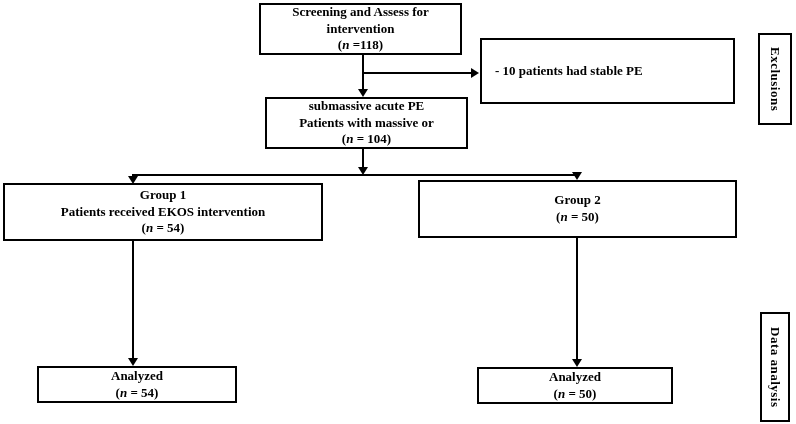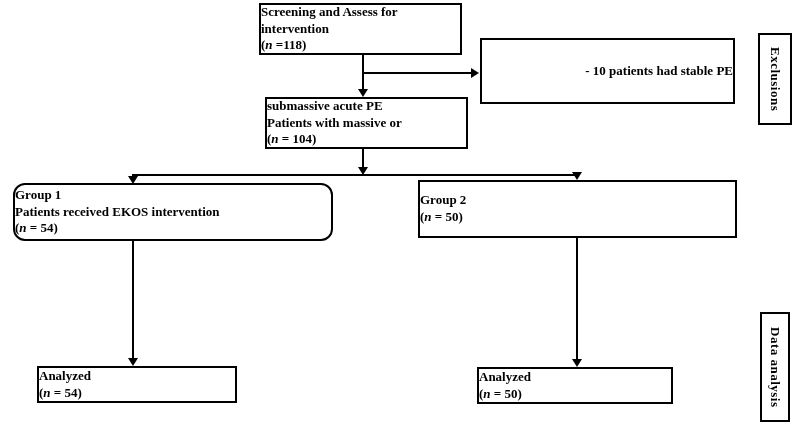--- a/index.html
+++ b/index.html
@@ -14,29 +14,29 @@
     overflow: hidden;
   }
   .box {
     position: absolute;
     box-sizing: border-box;
     border: 2px solid #000000;
     background: #ffffff;
     display: flex;
     flex-direction: column;
     justify-content: center;
-    align-items: flex-start;
+    align-items: center;
     text-align: center;
     font-size: 13px;
     line-height: 1.3;
   }
   .box.left-align {
-    align-items: flex-end;
+    align-items: flex-start;
     text-align: left;
-    padding: 2px 0;
+    padding: 2px 13px;
     line-height: 1.28;
   }
   .bl { white-space: pre-wrap; }
   .it { font-style: italic; }
   .vbox {
     position: absolute;
     box-sizing: border-box;
     border: 2px solid #000000;
     background: #ffffff;
     display: flex;
@@ -75,21 +75,21 @@
   <div class="box left-align" style="left:480px; top:38px; width:255px; height:66px;">
     <div class="bl">- 10 patients had stable PE</div>
   </div>
 
   <div class="box" style="left:265px; top:97px; width:203px; height:52px;">
     <div class="bl">submassive acute PE</div>
     <div class="bl">Patients with massive or</div>
     <div class="bl"><span>(</span><span class="it">n</span><span> = 104)</span></div>
   </div>
 
-  <div class="box" style="left:13px; top:183px; width:320px; height:58px;border-radius:12px;">
+  <div class="box" style="left:3px; top:183px; width:320px; height:58px;">
     <div class="bl">Group 1</div>
     <div class="bl">Patients received EKOS intervention</div>
     <div class="bl"><span>(</span><span class="it">n</span><span> = 54)</span></div>
   </div>
 
   <div class="box" style="left:418px; top:180px; width:319px; height:58px;">
     <div class="bl">Group 2</div>
     <div class="bl"><span>(</span><span class="it">n</span><span> = 50)</span></div>
   </div>
 

